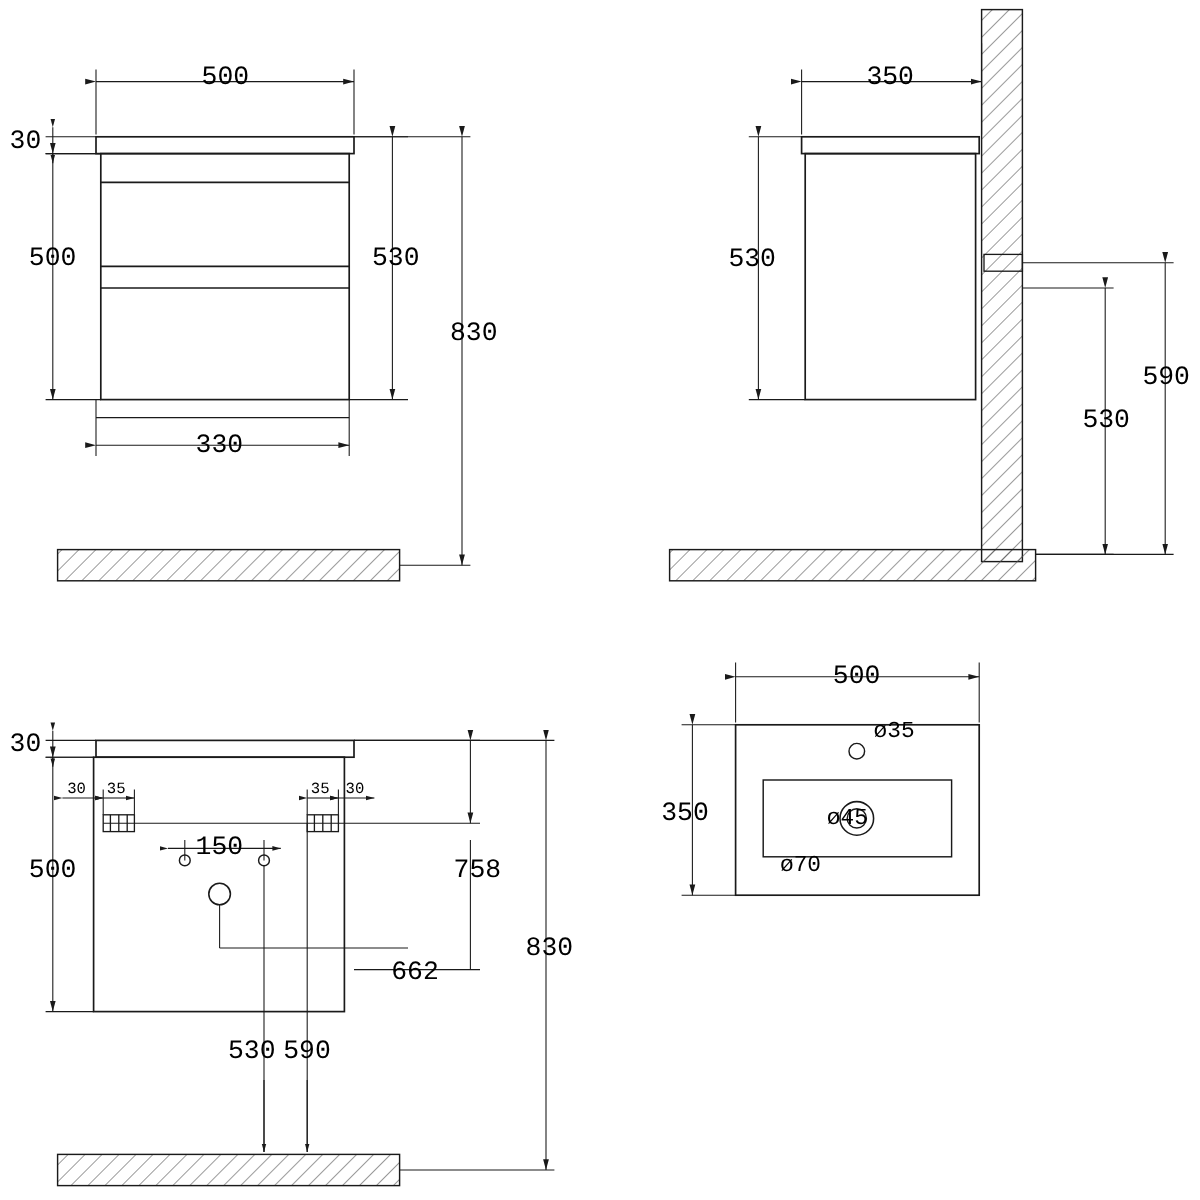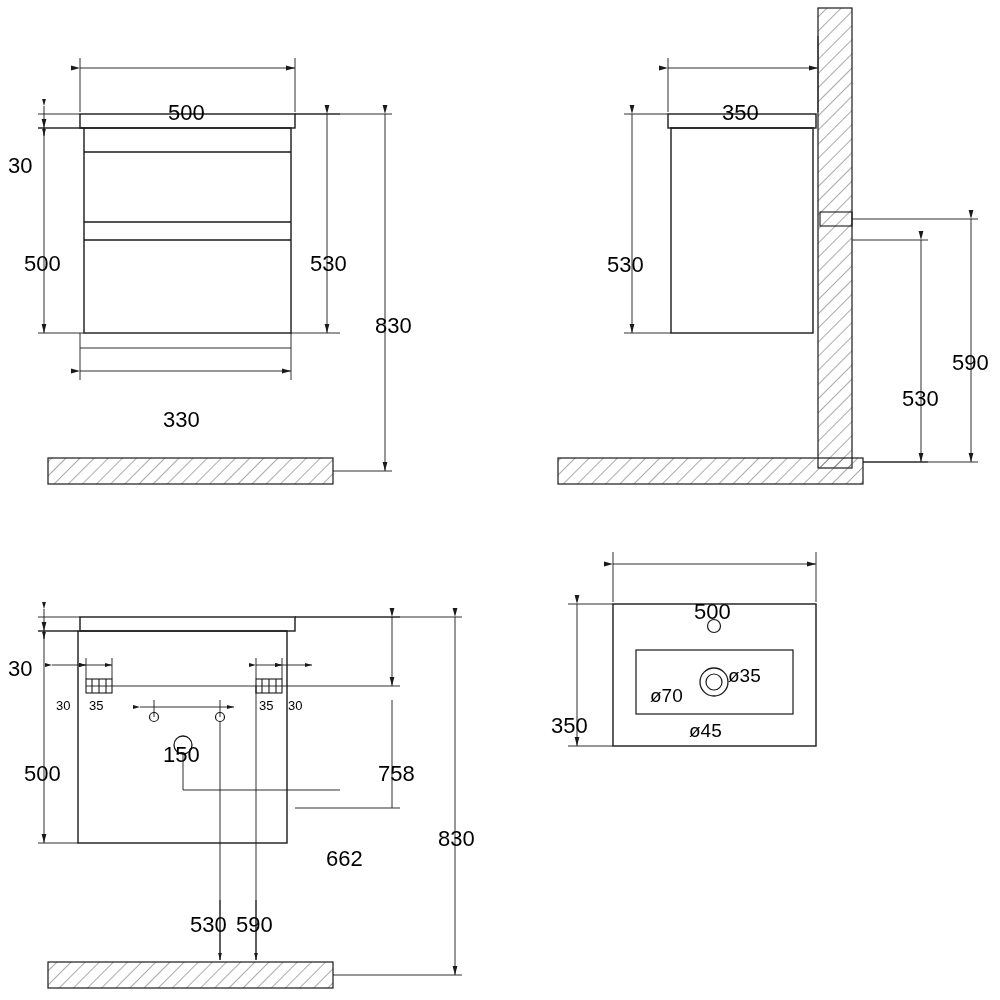--- a/index.html
+++ b/index.html
@@ -19,25 +19,24 @@
   }
   svg.draw {
     position: absolute;
     left: 0;
     top: 0;
     width: 1000px;
     height: 1000px;
   }
   .lbl {
     position: absolute;
-    font-family: Liberation Sans, sans-serif;
+    font-family: Liberation Mono, monospace;
     color: #000000;
     white-space: nowrap;
     line-height: 1;
-    margin-top: 48px;
   }
   .s22 { font-size: 22px; }
   .s19 { font-size: 19px; }
   .s13 { font-size: 13px; }
 </style>
 </head>
 <body>
 
 <div id="sheet">
 
@@ -282,17 +281,17 @@
   <div class="lbl s13" style="left:288px; top:651px;">30</div>
   <div class="lbl s22" style="left:163px; top:696px;">150</div>
   <div class="lbl s22" style="left:378px; top:715px;">758</div>
   <div class="lbl s22" style="left:438px; top:780px;">830</div>
   <div class="lbl s22" style="left:326px; top:800px;text-align:right;">662</div>
   <div class="lbl s22" style="left:190px; top:866px;">530</div>
   <div class="lbl s22" style="left:236px; top:866px;">590</div>
 
   <div class="lbl s22" style="left:694px; top:553px;">500</div>
   <div class="lbl s22" style="left:551px; top:667px;">350</div>
-  <div class="lbl s19" style="left:728px; top:618px;text-align:center;">ø35</div>
-  <div class="lbl s19" style="left:650px; top:638px;">ø70</div>
+  <div class="lbl s19" style="left:728px; top:600px;text-align:center;">ø35</div>
+  <div class="lbl s19" style="left:650px; top:712px;">ø70</div>
   <div class="lbl s19" style="left:689px; top:673px;">ø45</div>
 
 </div>
 
 </body></html>

